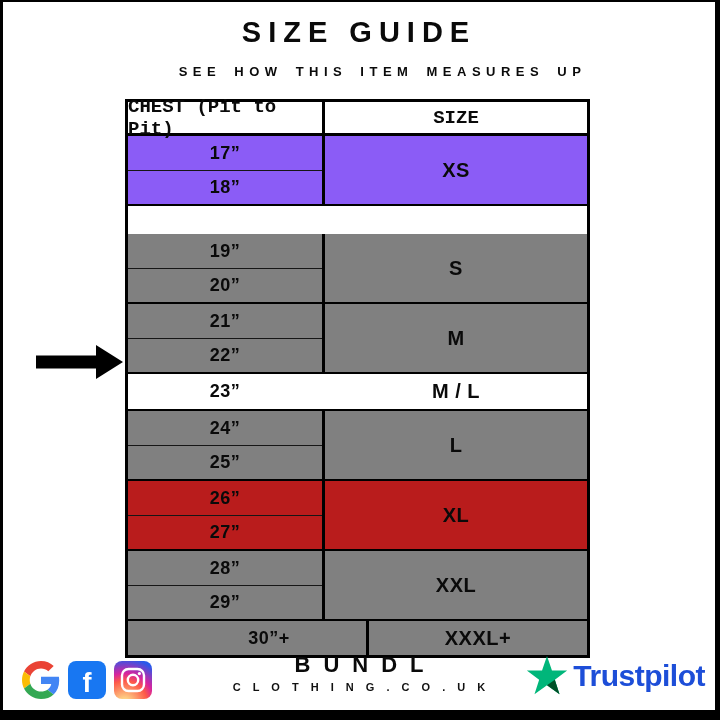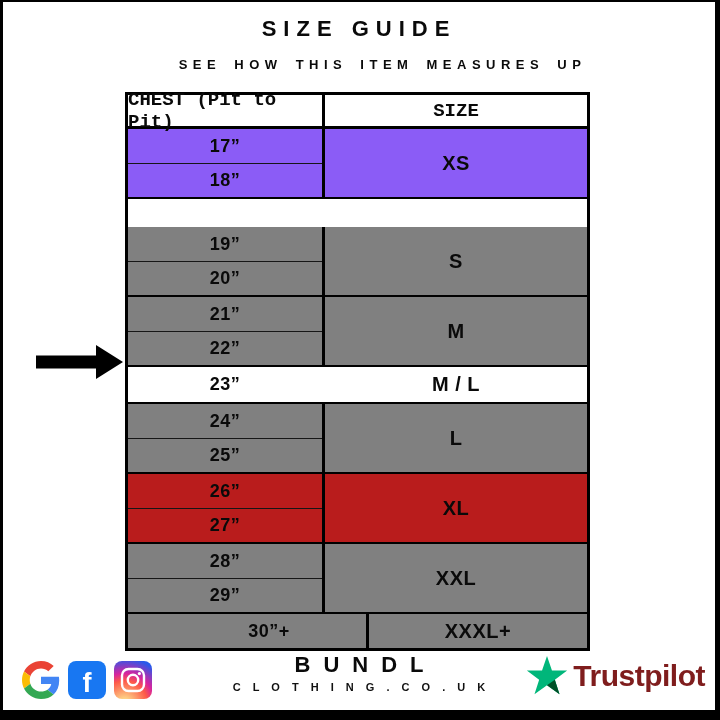--- a/index.html
+++ b/index.html
@@ -4,21 +4,21 @@
 <style>
   * { margin:0; padding:0; box-sizing:border-box; }
   html,body { width:720px; height:720px; background:#fff; }
   body { font-family:"Liberation Sans","DejaVu Sans",sans-serif; color:#0a0a0a; }
   .page {
     position:relative; width:720px; height:720px; background:#fff; overflow:hidden;
     border-style:solid; border-color:#000; border-width:2px 5px 10px 3px;
   }
   .title {
     margin-top:14px; text-align:center;
-    font-size:22px; font-weight:bold; letter-spacing:7px;
+    font-size:29px; font-weight:bold; letter-spacing:7px;
   }
   .subtitle {
     margin-top:15px; text-align:center;
     font-size:13px; font-weight:bold; letter-spacing:5.5px; word-spacing:4px;padding-left:47px;
   }
   
   .size-table {
     width:465px; margin:20px 0 0 122px;
     border:3px solid #000; background:#fff;
   }
@@ -153,16 +153,16 @@
   <div class="brand">
     <div class="brand-name">BUNDL</div>
     <div class="brand-domain">C L O T H I N G . C O . U K</div>
   </div>
 
   <div class="trustpilot">
     <svg width="42" height="40" viewBox="0 0 100 95">
       <polygon points="50,0 61.8,34.5 98,34.5 68.7,56.5 79.8,91 50,69.5 20.2,91 31.3,56.5 2,34.5 38.2,34.5" style="fill: rgb(0, 182, 122);"></polygon>
       <polygon points="50,69.5 79.8,91 68.7,56.5" style="fill: rgb(0, 81, 40);"></polygon>
     </svg>
-    <span class="tp-label" style="color: #7f1d1d;">Trustpilot</span>
+    <span class="tp-label" style="color: #1d4ed8;">Trustpilot</span>
   </div>
 
 </div>
 
 </body></html>

